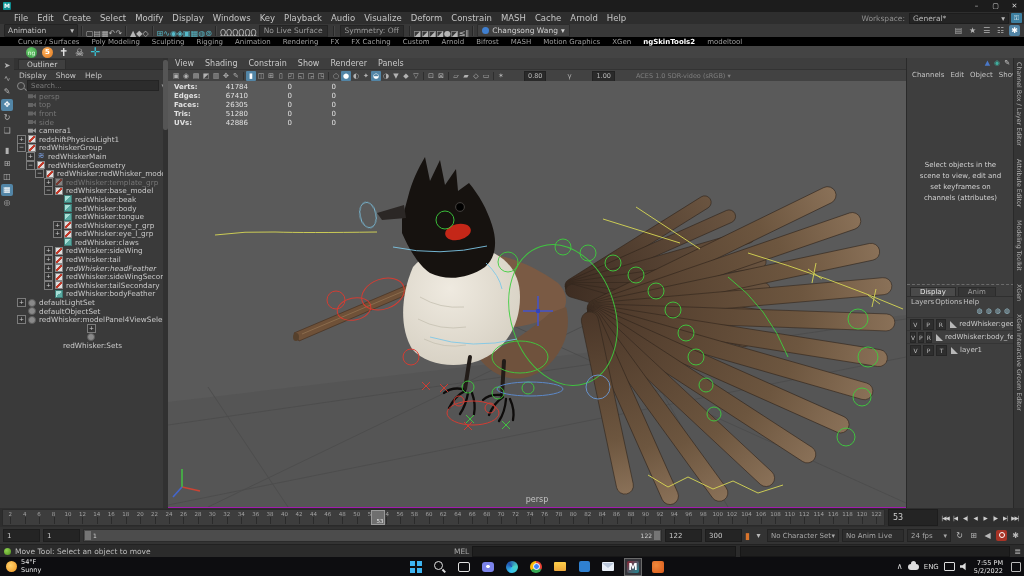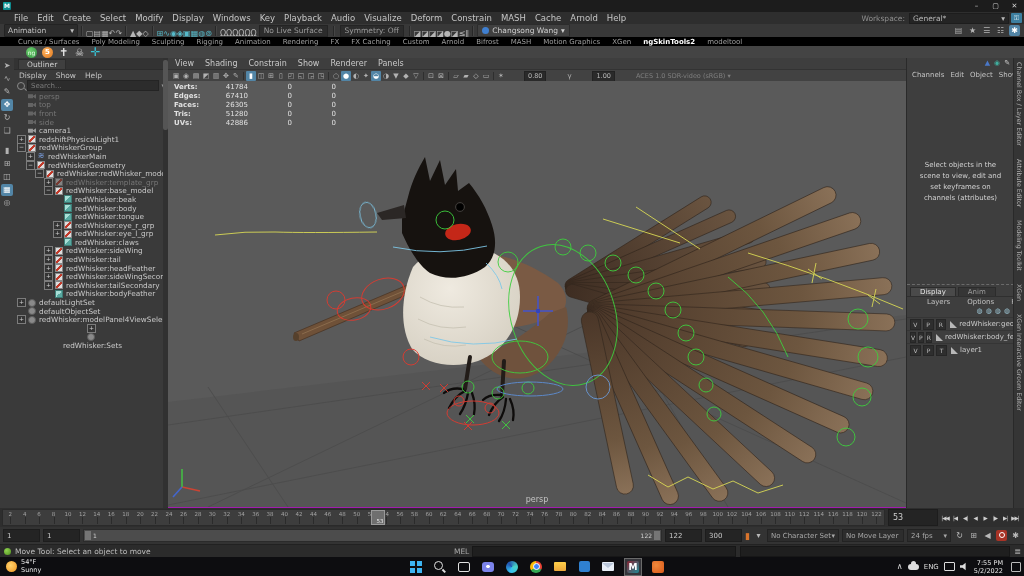--- a/index.html
+++ b/index.html
@@ -92,21 +92,21 @@
   
   .rightpanel{left:906px;top:0;bottom:0;width:107px;background:#3e3e3e;border-left:1px solid #2a2a2a;display:flex;flex-direction:column}
   .cb-top{height:10px;display:flex;justify-content:flex-end;gap:4px;padding:1px 4px 0 0;font-size:7px}
   .cb-menus{height:11px;display:flex;gap:6px;font-size:7px;color:#c4c4c4;align-items:center;padding-left:5px}
   .cb-hint{height:204px;display:flex}
   .hint-text{margin:auto;width:88px;font-size:7px;color:#d2d2d2;text-align:center;line-height:1.55}
   .layer-editor{flex:1;border-top:1px dashed #6a6a6a}
   .le-tabs{height:11px;display:flex;font-size:7px;color:#9c9c9c;align-items:flex-end;padding-left:3px;gap:2px}
   .le-tab{padding:0 9px;background:#363636;border:1px solid #2c2c2c;border-bottom:none}
   .le-tab.active{background:#4a4a4a;color:#e8e8e8}
-  .le-menus{height:10px;display:flex;gap:17px;font-size:7px;color:#c2c2c2;align-items:center;padding-left:20px;border-top:1px solid #2f2f2f}
+  .le-menus{height:10px;display:flex;gap:1px;font-size:7px;color:#c2c2c2;align-items:center;padding-left:4px;border-top:1px solid #2f2f2f}
   .le-icons{height:10px;display:flex;justify-content:flex-end;gap:3px;font-size:7px;color:#9fc9d8;padding-right:4px}
   .lrow{display:flex;align-items:center;height:12px;gap:2px;padding-left:3px;font-size:7px;color:#c9c9c9;border-top:1px solid #353535}
   .ltog{width:9px;height:9px;background:#2e2e2e;border:1px solid #262626;color:#bdbdbd;font-size:6px;text-align:center;line-height:9px}
   .lswatch{width:0;height:0;border-left:7px solid #b8b8b8;border-top:7px solid transparent;margin-left:2px}
   
   .vtabs{left:1013px;top:0;bottom:0;width:11px;background:#353535;border-left:1px solid #292929;display:flex;flex-direction:column;align-items:center;padding-top:4px}
   .vtab{writing-mode:vertical-rl;font-size:6.3px;color:#aeaeae;margin-bottom:13px;white-space:nowrap}
   
   .timerow{top:508px;left:0;right:0;height:19px;background:#2e2e2e;display:flex;align-items:stretch;padding:1px 2px;box-sizing:border-box}
   .ticks{position:relative;flex:1;background:#3d3d3d;border:1px solid #2a2a2a;display:flex;overflow:hidden}
@@ -374,21 +374,21 @@
         <div class="orow" style="padding-left: 30px;">
           <span class="exp">+</span>
           <span class="oi oi-transform"></span>
           <span>redWhisker:sideWing</span>
         </div>
         <div class="orow" style="padding-left: 30px;">
           <span class="exp">+</span>
           <span class="oi oi-transform"></span>
           <span>redWhisker:tail</span>
         </div>
-        <div class="orow" style="padding-left: 30px;">
+        <div class="orow" style="padding-left: 30px; font-style: italic;">
           <span class="exp">+</span>
           <span class="oi oi-transform"></span>
           <span>redWhisker:headFeather</span>
         </div>
         <div class="orow" style="padding-left: 30px;">
           <span class="exp">+</span>
           <span class="oi oi-transform"></span>
           <span>redWhisker:sideWingSecondary</span>
         </div>
         <div class="orow" style="padding-left: 30px;">
@@ -832,21 +832,21 @@
   </span>
   <span class="rfield sm">122</span>
   <span class="rfield sm">300</span>
   <span class="keyico">▮</span>
   <span class="rico">▾</span>
   <span class="rdrop" style="width:64px">
       <span>No Character Set</span>
       <span>▾</span>
     </span>
   <span class="rdrop" style="width:54px">
-      <span>No Move Layer</span>
+      <span>No Anim Live</span>
     </span>
   <span class="rdrop" style="width:36px">
       <span>24 fps</span>
       <span>▾</span>
     </span>
   <span class="rico">↻</span>
   <span class="rico">⊞</span>
   <span class="rico">◀</span>
   <span class="autokey"></span>
   <span class="rico">✱</span>

